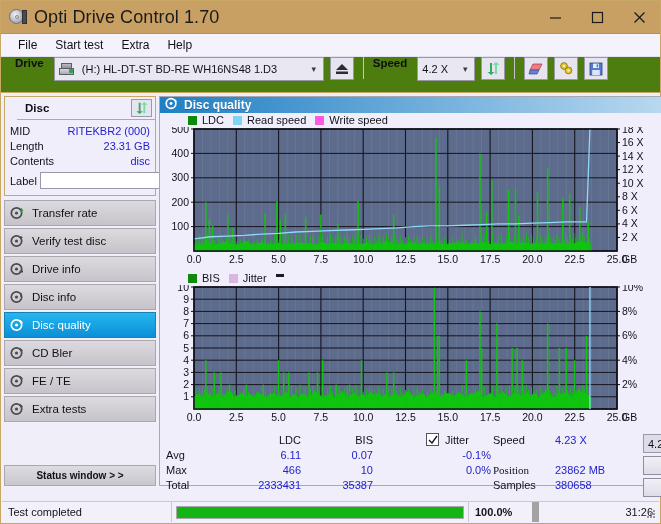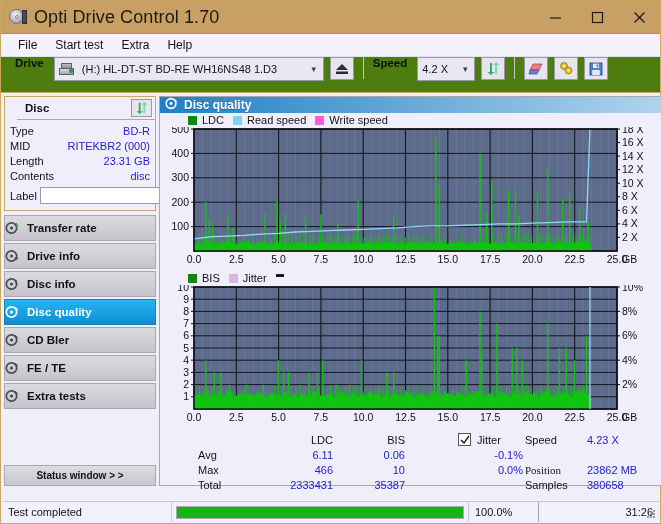--- a/index.html
+++ b/index.html
@@ -66,23 +66,23 @@
   .disc-rows{padding:3px 5px 4px 5px;}
   .drow{display:flex;justify-content:space-between;align-items:center;height:15px;font-size:11px;}
   .drow .k{color:#12121a;}
   .drow .v{color:#2222cc;}
   .label-row{display:flex;align-items:center;height:21px;margin-top:2px;gap:3px;}
   .label-row .k{color:#12121a;font-size:11px;}
   .label-input{flex:1;height:17px;background:#ffffff;border:1px solid #9a98a8;box-sizing:border-box;}
   .cd-btn{width:22px;height:20px;border:1px solid #9a98a8;background:#e6e4ee;display:flex;align-items:center;justify-content:center;box-sizing:border-box;}
   .navlist{margin-top:4px;display:flex;flex-direction:column;gap:2px;}
   .navitem{
-    height:26px;display:flex;align-items:center;
+    height:26px;display:flex;align-items:center;padding-left:5px;
     background:linear-gradient(#dcdade,#c6c4ca);border:1px solid #a9a7b0;box-sizing:border-box;
-    font-size:11.5px;color:#111118;font-weight:bold;
+    font-size:11.5px;color:#111118;
   }
   .navitem.active{background:linear-gradient(#25b6f0,#0b8fd6);border-color:#1a7fb5;color:#ffffff;}
   .navitem .lbl{padding-left:8px;}
   .navitem .ico{width:14px;height:14px;flex:none;}
   .statusbtn{
     margin-top:auto;height:21px;background:linear-gradient(#dedce2,#c9c7ce);
     border:1px solid #a9a7b0;box-sizing:border-box;display:flex;align-items:center;justify-content:center;
     font-size:10px;font-weight:bold;color:#111118;
   }
   
@@ -95,21 +95,21 @@
   .charts{flex:1;display:flex;flex-direction:column;}
   .chartwrap{position:relative;}
   .legend{display:flex;align-items:center;gap:5px;font-size:11px;color:#12121a;padding-left:28px;height:14px;}
   .legend .sw{width:9px;height:9px;display:inline-block;}
   .legend span.txt{margin-right:4px;}
   .stats{
     height:62px;display:flex;align-items:flex-start;padding:4px 4px 0 6px;font-size:11px;color:#12121a;
   }
   .stats .lbl{color:#12121a;}
   .stats .num{color:#2222cc;}
-  .g1{width:60px;margin-left:32px;}
+  .g1{width:60px;}
   .g2{width:75px;text-align:right;}
   .g3{width:72px;text-align:right;}
   .strow{height:15px;line-height:15px;display:flex;}
   .jcol{width:120px;}
   .btncol{width:92px;display:flex;flex-direction:column;gap:3px;padding-top:1px;}
   .btn{
     height:19px;border:1px solid #8f8d9c;background:linear-gradient(#f2f0f6,#dedce6);
     display:flex;align-items:center;justify-content:center;font-size:11.5px;color:#111118;box-sizing:border-box;
   }
   .chk{width:13px;height:13px;border:1px solid #55555f;background:#fff;display:inline-block;position:relative;box-sizing:border-box;vertical-align:-2px;}
@@ -117,21 +117,21 @@
   
   .statusbar{
     position:absolute;left:1px;right:1px;bottom:1px;height:20px;display:flex;align-items:center;
     background:#f2f0f9;border-top:1px solid #c9c7d4;font-size:11px;color:#12121a;
   }
   .sb-cell{height:20px;display:flex;align-items:center;padding:0 6px;box-sizing:border-box;}
   .sb-msg{width:170px;border-right:1px solid #c9c7d4;}
   .sb-prog{flex:1;border-right:1px solid #c9c7d4;padding:0 4px;}
   .progtrack{flex:1;height:13px;background:#ffffff;border:1px solid #a9a7b0;box-sizing:border-box;}
   .progfill{height:100%;background:#12b512;}
-  .sb-pct{width:70px;border-right:1px solid #a3a3a3;}
+  .sb-pct{width:70px;border-right:7px solid #a3a3a3;font-weight:bold;}
   .sb-time{width:120px;justify-content:flex-end;}
   .grip{position:absolute;right:3px;bottom:3px;width:10px;height:10px;}
 </style>
 </head>
 <body>
 
 <div class="app">
 
   <div class="titlebar">
     <div class="title-icon">
@@ -230,24 +230,20 @@
           <div class="t">Disc</div>
           <div class="refresh-btn">
             <svg width="14" height="14" viewBox="0 0 15 15">
               <path d="M4 2 L4 11 L1.5 11 L5 14 L8.5 11 L6 11 L6 2 Z" fill="#2fae5e"></path>
               <path d="M11 13 L11 4 L13.5 4 L10 1 L6.5 4 L9 4 L9 13 Z" fill="#7fd9a5"></path>
             </svg>
           </div>
         </div>
         <div class="disc-rows">
           <div class="drow">
-            <span class="k">Type</span>
-            <span class="v">BD-R</span>
-          </div>
-          <div class="drow">
             <span class="k">MID</span>
             <span class="v">RITEKBR2 (000)</span>
           </div>
           <div class="drow">
             <span class="k">Length</span>
             <span class="v">23.31 GB</span>
           </div>
           <div class="drow">
             <span class="k">Contents</span>
             <span class="v">disc</span>
@@ -269,20 +265,30 @@
       <div class="navlist">
         <div class="navitem">
           <span class="ico">
             <svg width="14" height="14" viewBox="0 0 14 14">
                 <circle cx="6.5" cy="7" r="5.2" fill="none" stroke="#4a4a52" stroke-width="1.7"></circle>
                 <circle cx="6.5" cy="7" r="1.6" fill="#4a4a52"></circle>
                 <path d="M11 2 L12.5 4.5 L10.5 4.5 L12 7" stroke="#3b8f3b" stroke-width="1.1" fill="none"></path>
               </svg>
           </span>
           <span class="lbl">Transfer rate</span>
+        </div>
+        <div class="navitem">
+          <span class="ico">
+            <svg width="14" height="14" viewBox="0 0 14 14">
+                <circle cx="6.5" cy="7" r="5.2" fill="none" stroke="#4a4a52" stroke-width="1.7"></circle>
+                <circle cx="6.5" cy="7" r="1.6" fill="#4a4a52"></circle>
+                <path d="M9.5 3.5 L12.5 3.5 M11 2 L11 5" stroke="#4a4a52" stroke-width="1.2"></path>
+              </svg>
+          </span>
+          <span class="lbl">Verify test disc</span>
         </div>
         <div class="navitem">
           <span class="ico">
             <svg width="14" height="14" viewBox="0 0 14 14">
                 <circle cx="6.5" cy="7" r="5.2" fill="none" stroke="#4a4a52" stroke-width="1.7"></circle>
                 <circle cx="6.5" cy="7" r="1.6" fill="#4a4a52"></circle>
                 <rect x="9.5" y="8.5" width="3.5" height="2" fill="#4a4a52"></rect>
               </svg>
           </span>
           <span class="lbl">Drive info</span>
@@ -1126,21 +1132,21 @@
       <div class="stats">
         <div>
           <div class="strow">
             <span class="g1"></span>
             <span class="g2 lbl">LDC</span>
             <span class="g3 lbl">BIS</span>
           </div>
           <div class="strow">
             <span class="g1 lbl">Avg</span>
             <span class="g2 num">6.11</span>
-            <span class="g3 num">0.06</span>
+            <span class="g3 num">0.07</span>
           </div>
           <div class="strow">
             <span class="g1 lbl">Max</span>
             <span class="g2 num">466</span>
             <span class="g3 num">10</span>
           </div>
           <div class="strow">
             <span class="g1 lbl">Total</span>
             <span class="g2 num">2333431</span>
             <span class="g3 num">35387</span>

